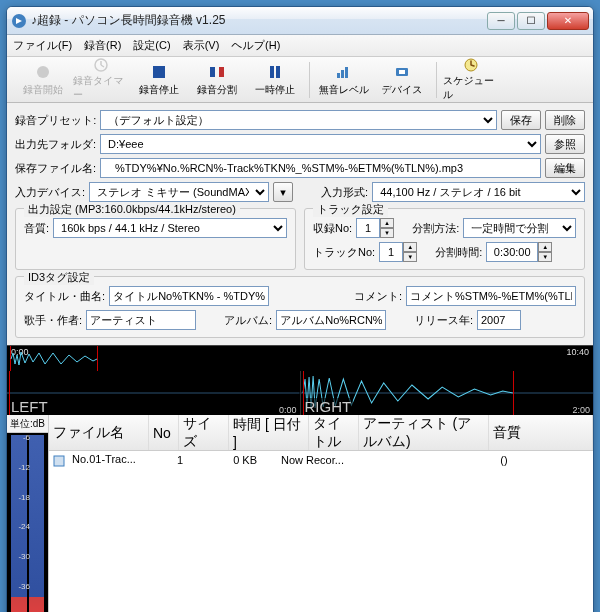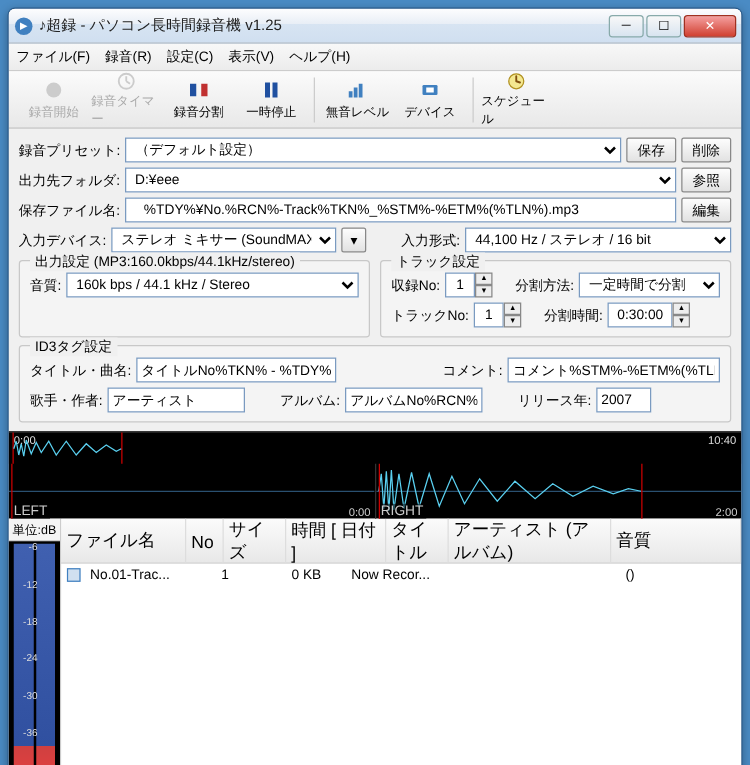--- a/index.html
+++ b/index.html
@@ -30,21 +30,21 @@
 .spinner { display: inline-flex; align-items: center; }
 .spinner input { width: 24px; text-align: center; }
 .spinbtns { display: flex; flex-direction: column; width: 14px; }
 .spinbtns span { height: 10px; border: 1px solid #888; background: #eee; font-size: 7px; line-height: 7px; text-align: center; cursor: pointer; }
 .wave-section { background: #000; }
 .wave-top { position: relative; height: 26px; background: #000; border-top: 1px solid #444; }
 .wave-top .timecode { position: absolute; top: 1px; font-size: 9px; color: #ddd; }
 .wave-body { display: flex; height: 44px; }
 .wave-ch { flex: 1; position: relative; border-right: 1px solid #333; }
 .wave-ch:last-child { border-right: none; }
-.wave-lbl { position: absolute; bottom: 0; left: 2px; font-size: 11px; color: #ccc; background: rgba(0,0,0,0.6); padding: 0 2px; }
+.wave-lbl { position: absolute; bottom: 0; left: 2px; font-size: 15px; color: #ccc; background: rgba(0,0,0,0.6); padding: 0 2px; }
 .wave-svg { width: 100%; height: 100%; }
 .lower { display: flex; background: #f0f0f0; }
 .meter-col { width: 58px; border-right: 1px solid #ccc; }
 .meter-hdr { height: 18px; border-bottom: 1px solid #ccc; font-size: 10px; display: flex; align-items: center; justify-content: center; background: #f4f4f4; }
 .meter-body { height: 188px; display: flex; gap: 2px; padding: 2px 4px; position: relative; background: #000; }
 .meter-bar { flex: 1; background: linear-gradient(to top, #e04040 0%, #d04040 12%, #3050a0 12%, #4060b0 100%); position: relative; }
 .meter-scale { position: absolute; right: 18px; top: 0; bottom: 0; width: 20px; display: flex; flex-direction: column; justify-content: space-between; font-size: 8px; color: #ddd; }
 .meter-scale span { text-align: right; }
 .filelist { flex: 1; display: flex; flex-direction: column; }
 .fl-hdr { height: 36px; display: flex; background: linear-gradient(#fbfbfb,#e8e8e8); border-bottom: 1px solid #ccc; font-size: 14px; align-items: center; }
@@ -92,20 +92,28 @@
         <span class="ticon">
           <svg width="16" height="16">
             <circle cx="8" cy="8" r="6" fill="none" stroke="#ccc" stroke-width="1.5"></circle>
             <path d="M8 8 L8 4 M8 8 L11 10" stroke="#ccc" stroke-width="1.5"></path>
           </svg>
         </span>
         <span>録音タイマー</span>
       </div>
     <div class="tbtn">
         <span class="ticon">
+          <svg width="14" height="14">
+            <rect x="1" y="1" width="12" height="12" fill="#2050a0"></rect>
+          </svg>
+        </span>
+        <span>録音停止</span>
+      </div>
+    <div class="tbtn">
+        <span class="ticon">
           <svg width="16" height="14">
             <rect x="1" y="2" width="5" height="10" fill="#2050a0"></rect>
             <rect x="10" y="2" width="5" height="10" fill="#c03030"></rect>
           </svg>
         </span>
         <span>録音分割</span>
       </div>
     <div class="tbtn">
         <span class="ticon">
           <svg width="14" height="14">

